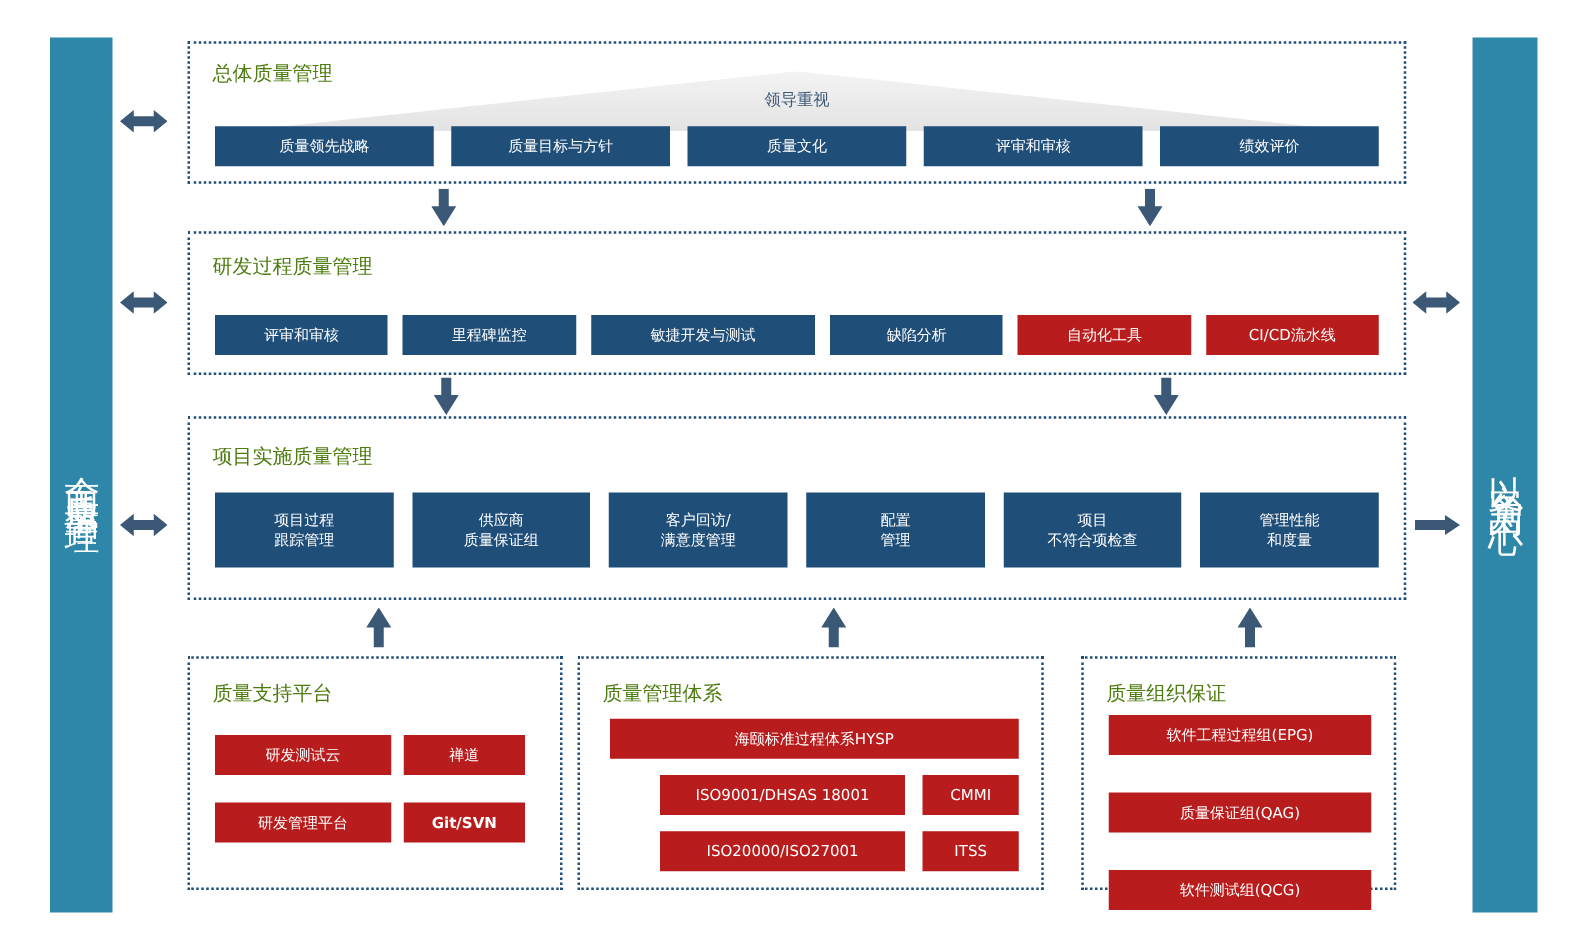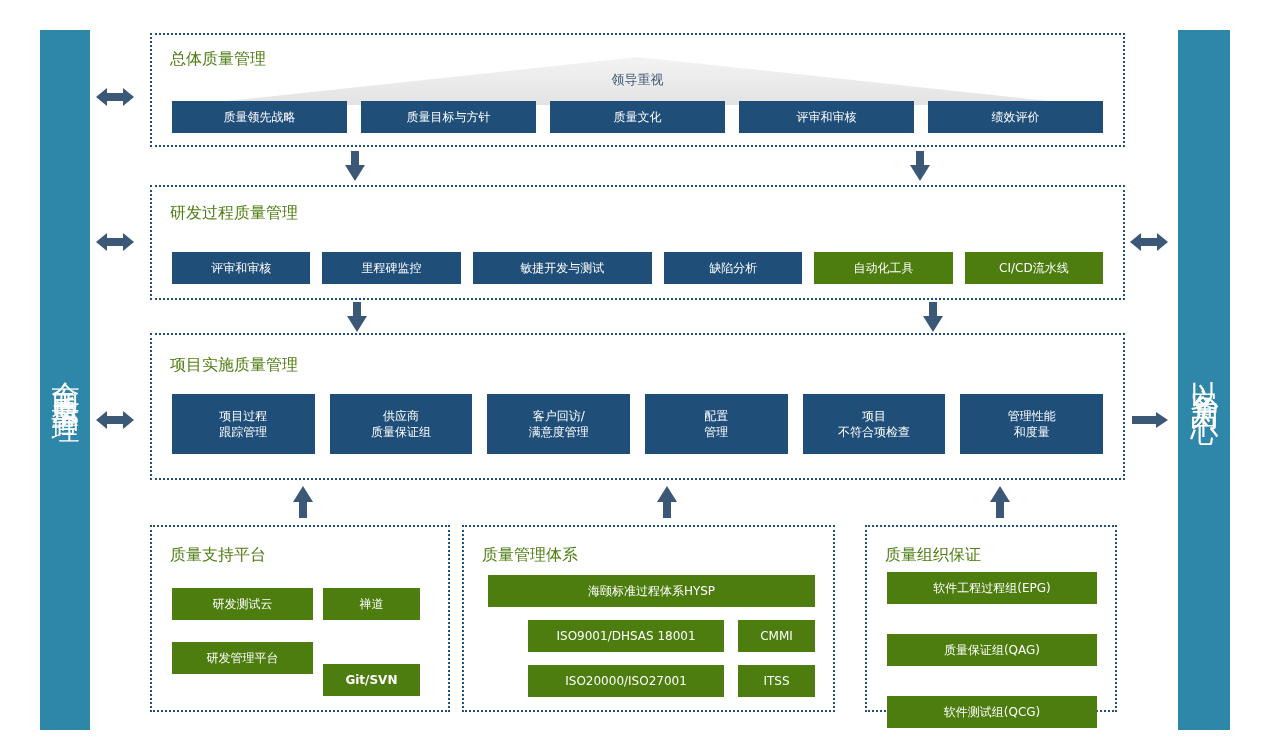--- a/index.html
+++ b/index.html
@@ -48,23 +48,23 @@
     display:flex; gap:14px;
   }
   .sec2 .btn-row { bottom:14px; gap:12px; }
   .sec3 .btn-row { bottom:24px; gap:15px;border-radius:21px; }
   .btn {
     flex:1; height:32px; background:#1f4e79; color:#ffffff;
     display:flex; align-items:center; justify-content:center;
     font-size:12px; text-align:center; white-space:pre-line; line-height:1.35;
   }
   .btn.wideflex { flex:1.3; }
-  .btn.teal { background:#4d7c0f; }
+  .btn.teal { background:#b91c1c; }
   .btn.tall { height:60px; }
-  .btn.bold { font-weight:bold;margin-top:22px; }
+  .btn.bold { font-weight:bold; }
   
   .bbox { top:525px; height:187px; }
   .bbox1 { left:150px; width:300px; }
   .bbox2 { left:462px; width:373px; }
   .bbox3 { left:865px; width:252px; }
   .bbox-title { top:18px; }
   .bbox1-grid {
     position:absolute; left:20px; right:28px; top:61px;
     display:grid; grid-template-columns:1.45fr 1fr; column-gap:10px; row-gap:22px;
   }

